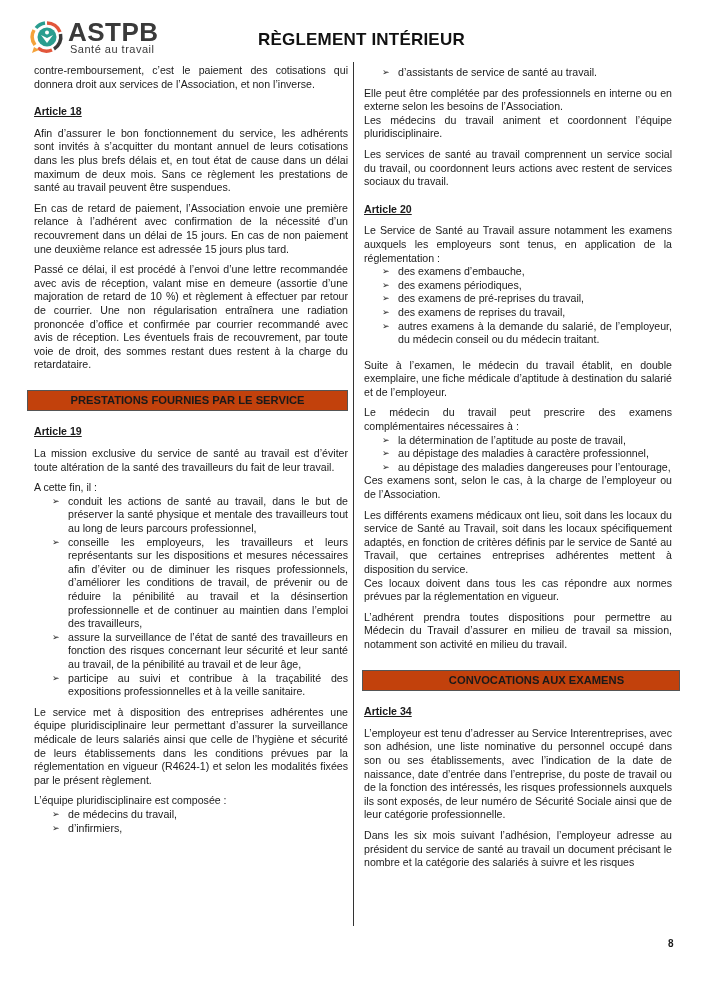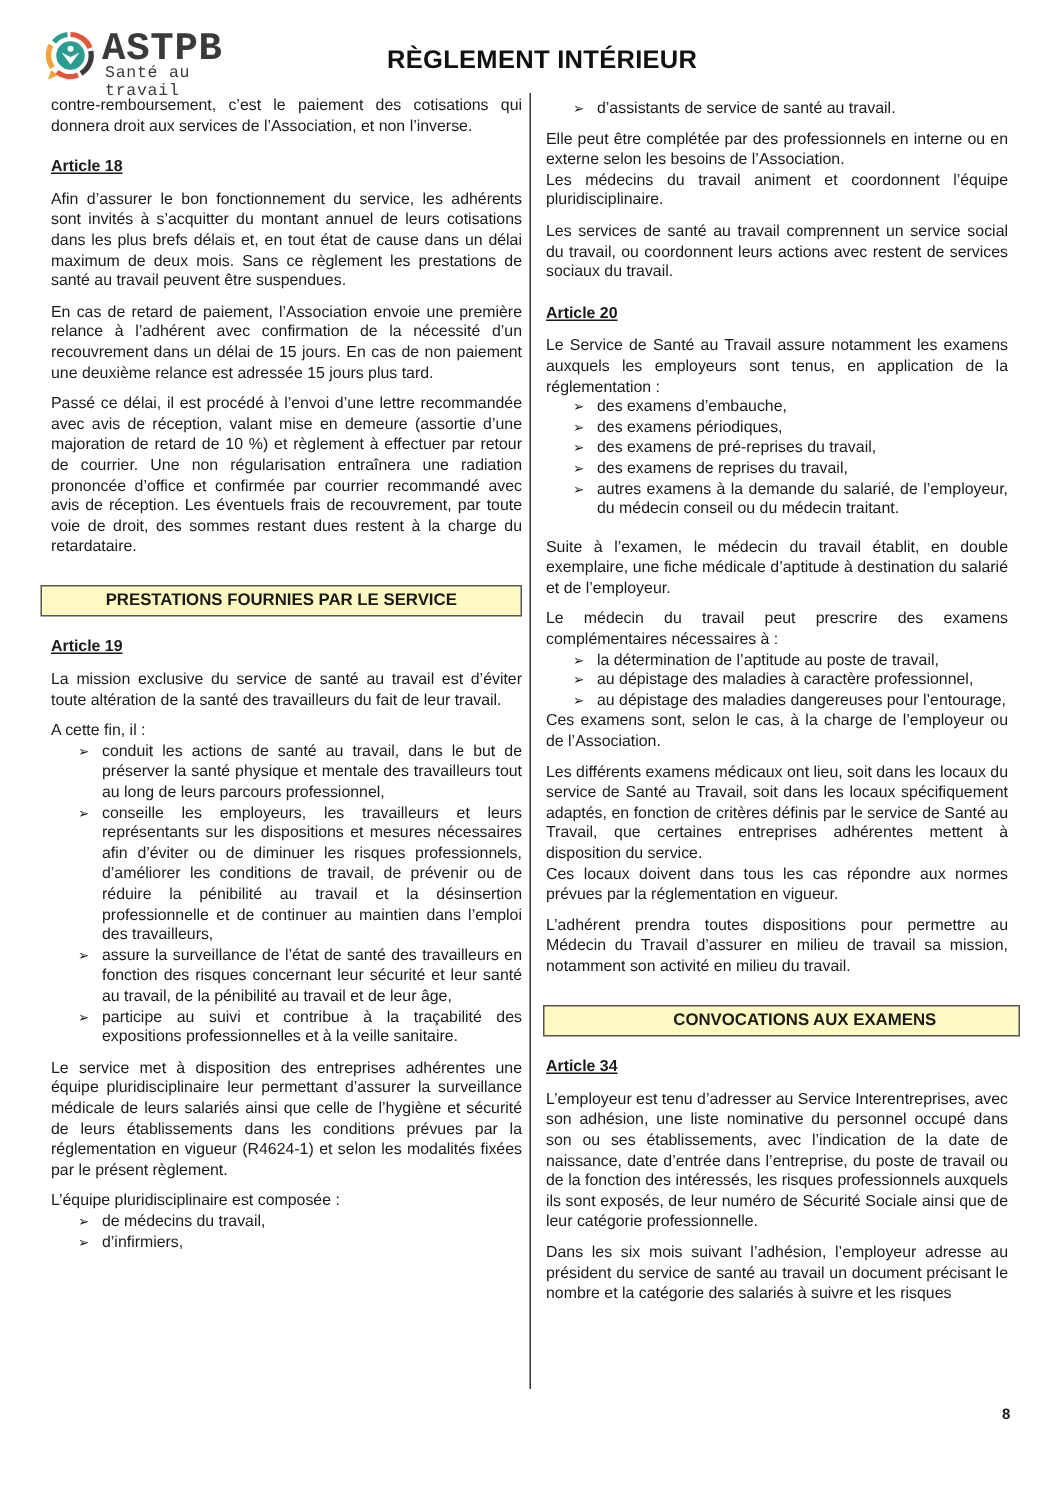--- a/index.html
+++ b/index.html
@@ -1,37 +1,37 @@
 <!DOCTYPE html>
 <html><head>
 <meta charset="utf-8">
 <style>
   html, body { margin:0; padding:0; background:#fff; }
   body { width:706px; height:1000px; position:relative; overflow:hidden;
          font-family:"Liberation Sans", sans-serif; color:#1a1a1a; }
   .header { position:absolute; left:0; top:0; width:706px; height:62px; }
-  .logo { position:absolute; left:30px; top:20px; width:140px; height:38px;font-family:Liberation Mono, monospace; }
+  .logo { position:absolute; left:30px; top:20px; width:140px; height:38px; }
   .logo-icon { position:absolute; left:0; top:0; width:34px; height:34px; }
   .logo-name { position:absolute; left:38px; top:-3px; font-size:26px; font-weight:bold; color:#3a3a3a; letter-spacing:0.5px; }
   .logo-tag { position:absolute; left:40px; top:23px; font-size:11px; color:#3a3a3a; letter-spacing:0.5px; }
   .doc-title { position:absolute; left:258px; top:30px; font-size:17px; font-weight:bold; color:#111; letter-spacing:0.2px; }
 
   .divider { position:absolute; left:353px; top:62px; width:1px; height:864px; background:#333; }
 
   .col { position:absolute; top:64px; font-size:10.6px; line-height:13.6px; text-align:justify; }
   .col.left { left:34px; width:314px; }
   .col.right { left:364px; width:308px; top:66px; }
 
   p { margin:0 0 7px 0; }
   p.tight { margin-bottom:0; }
   .article { font-weight:bold; text-decoration:underline; margin:14px 0 8px 0; font-size:10.6px; }
   ul.arrows { list-style:none; margin:0 0 7px 0; padding:0 0 0 18px; }
   ul.arrows li { position:relative; padding-left:16px; }
   ul.arrows li::before { content:"\27A2"; position:absolute; left:0; top:0; font-size:9px; }
-  .section-box { background:#fef9c3; border:1px solid #555; text-align:center; font-weight:bold;
+  .section-box { background:#c2410c; border:1px solid #555; text-align:center; font-weight:bold;
                  font-size:11.2px; padding:3px 0 3px 0; margin:18px 0 14px 0; }
   .col.left .section-box { margin-left:-7px; margin-right:0px; }
   .col.right .section-box { margin-left:-2px; margin-right:-8px;padding-left:31px; }
 
   .page-num { position:absolute; left:668px; top:938px; font-size:10px; font-weight:bold; }
   .footer { position:absolute; left:0; top:1003px; width:618px; text-align:center;
             font-size:10.4px; font-style:italic; line-height:14px; color:#111; }
   .footer a { color:#1a3fd0; text-decoration:underline; }
 </style>
 </head>

